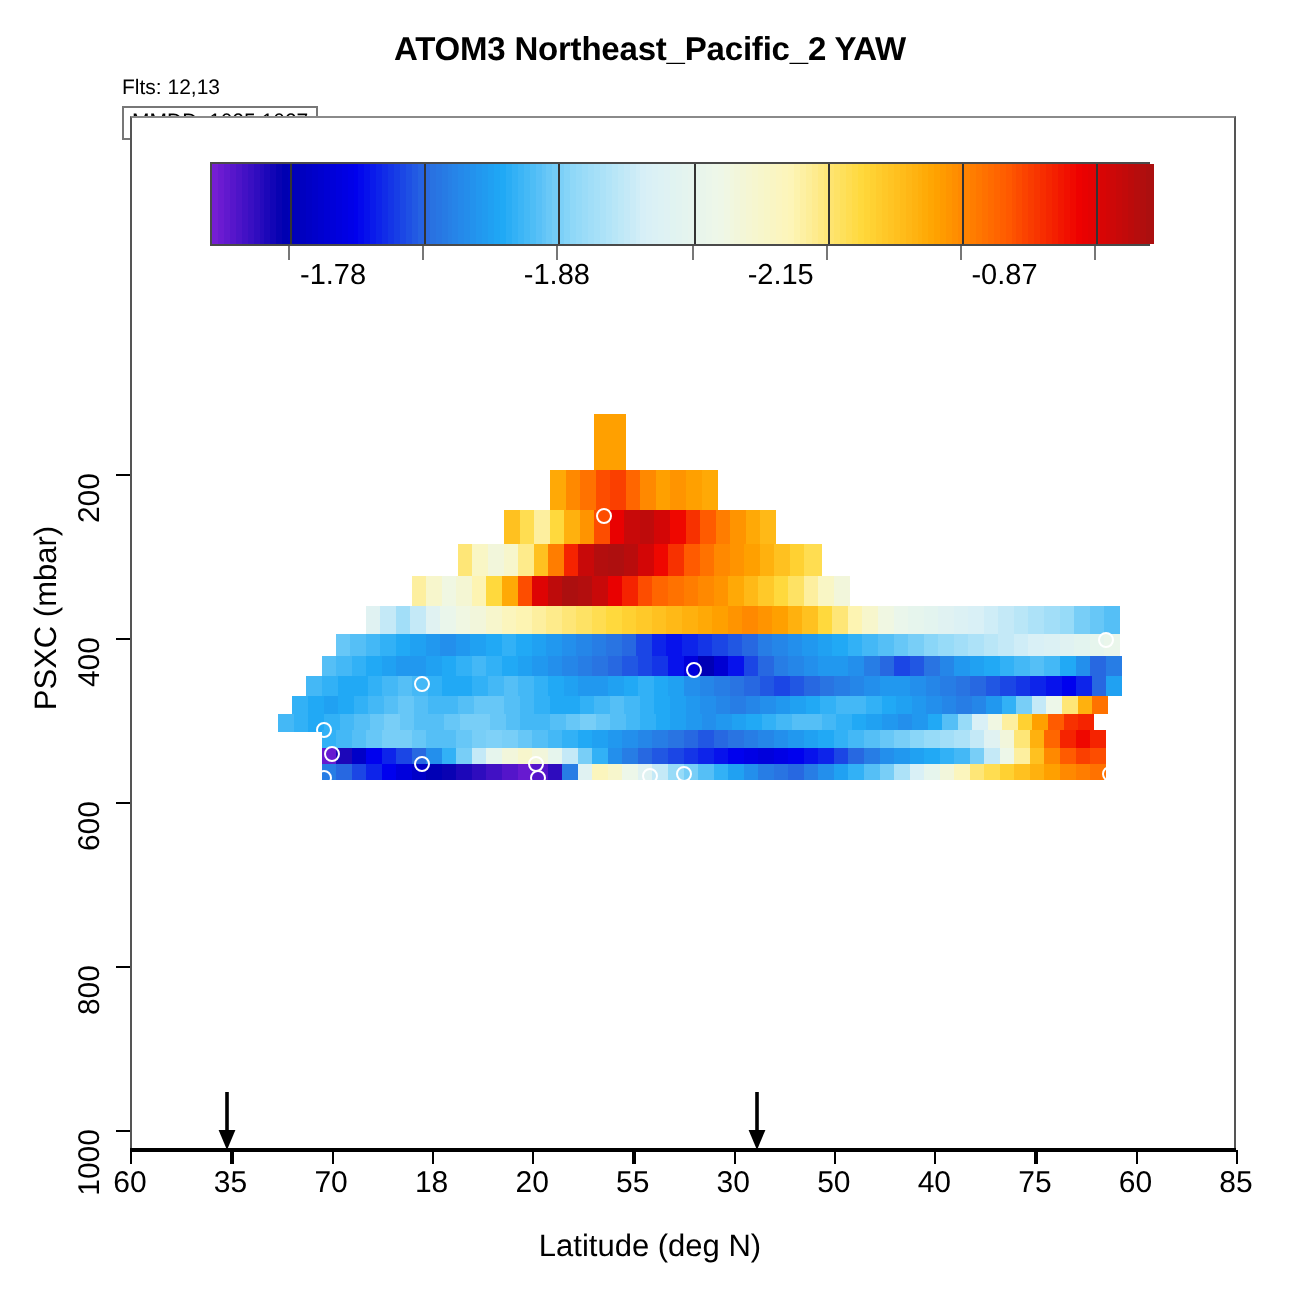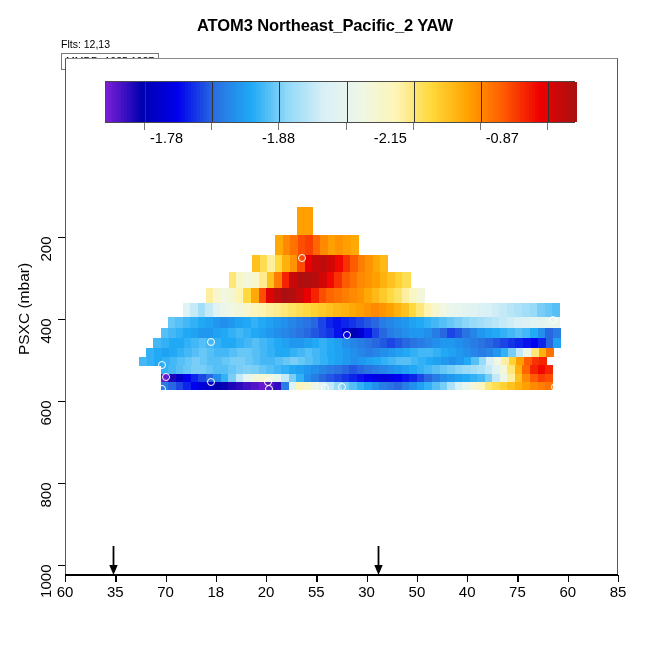--- a/index.html
+++ b/index.html
@@ -818,20 +818,21 @@
       <div class="cbar-tick" style="left: 442.024px;"></div>
       <div class="cbar-lab" style="left: 61.5476px;">-1.78</div>
       <div class="cbar-lab" style="left: 173.452px;">-1.88</div>
       <div class="cbar-lab" style="left: 285.357px;">-2.15</div>
       <div class="cbar-lab" style="left: 397.262px;">-0.87</div>
     </div>
 
 <div id="axes"></div>
 
 <div class="xaxis"></div>
+<div class="xlabel">Latitude (deg N)</div>
 <div class="ylabel">PSXC (mbar)</div>
 
 <div class="xtick" style="left: 65px;"></div>
     <div class="xticklab" style="left: 65px;">60</div>
     <div class="xtick" style="left: 115.273px;"></div>
     <div class="xticklab" style="left: 115.273px;">35</div>
     <div class="xtick" style="left: 165.545px;"></div>
     <div class="xticklab" style="left: 165.545px;">70</div>
     <div class="xtick" style="left: 215.818px;"></div>
     <div class="xticklab" style="left: 215.818px;">18</div>

